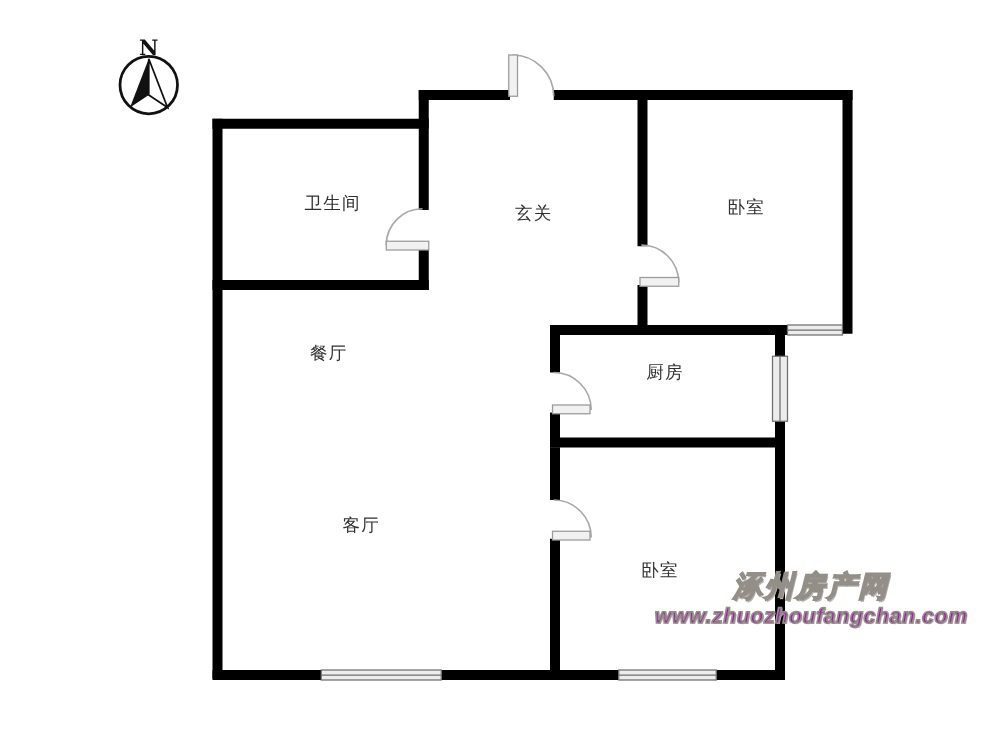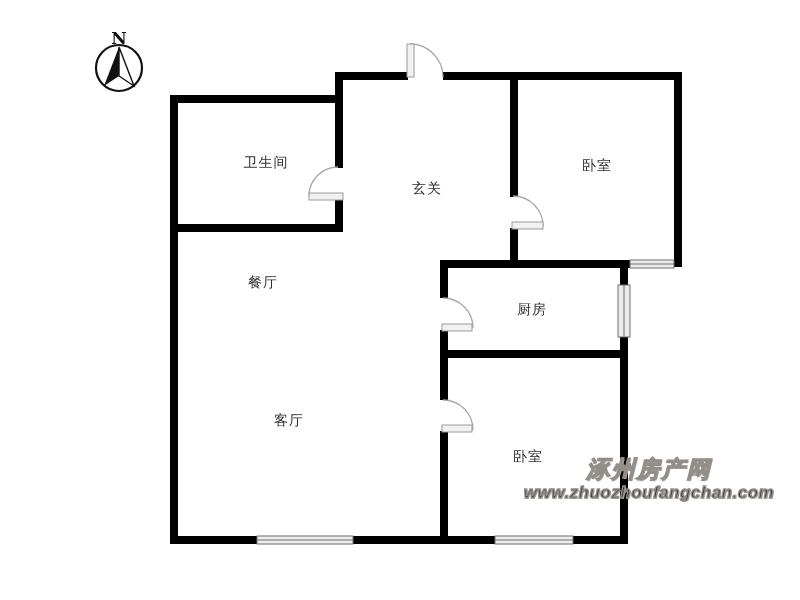--- a/index.html
+++ b/index.html
@@ -78,25 +78,25 @@
         <path d="M 513 196 A 30 30 0 0 1 543 226" fill="none" stroke="#a8a8a8" stroke-width="1.3"></path>
         <rect x="512" y="222" width="31" height="7" fill="#f1f1f1" stroke="#9a9a9a" stroke-width="1"></rect>
         <path d="M 443 298 A 30 30 0 0 1 473 328" fill="none" stroke="#a8a8a8" stroke-width="1.3"></path>
         <rect x="442" y="324" width="30" height="7" fill="#f1f1f1" stroke="#9a9a9a" stroke-width="1"></rect>
         <path d="M 443 400 A 30 30 0 0 1 473 430" fill="none" stroke="#a8a8a8" stroke-width="1.3"></path>
         <rect x="442" y="425" width="30" height="7" fill="#f1f1f1" stroke="#9a9a9a" stroke-width="1"></rect>
       </g>
   </svg>
 
   <div class="room-label" style="left: 266px; top: 163px;">卫生间</div>
-  <div class="room-label" style="left: 427px; top: 189px;">玄关</div>
+  <div class="room-label" style="left: 427px; top: 171px;">玄关</div>
   <div class="room-label" style="left: 597px; top: 166px;">卧室</div>
   <div class="room-label" style="left: 263px; top: 283px; text-align: center;">餐厅</div>
-  <div class="room-label" style="left: 532px; top: 310px;">厨房</div>
+  <div class="room-label" style="left: 532px; top: 298px;">厨房</div>
   <div class="room-label" style="left: 289px; top: 421px;">客厅</div>
   <div class="room-label" style="left: 528px; top: 457px;">卧室</div>
 
   <div id="watermark">
     <div class="wm-line" id="wm-site" style="color: rgb(222, 218, 214); -webkit-text-stroke: 1.3px rgb(148, 142, 136);">涿州房产网</div>
-    <div class="wm-line" id="wm-url" style="color: #404040; -webkit-text-stroke: 1.3px rgb(148, 142, 136);">www.zhuozhoufangchan.com</div>
+    <div class="wm-line" id="wm-url" style="color: #a21caf; -webkit-text-stroke: 1.3px rgb(148, 142, 136);">www.zhuozhoufangchan.com</div>
   </div>
 
 </div>
 
 </body></html>

